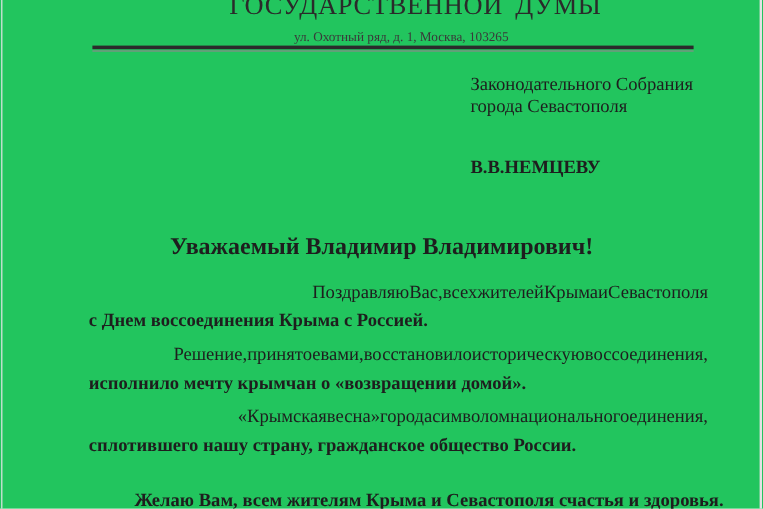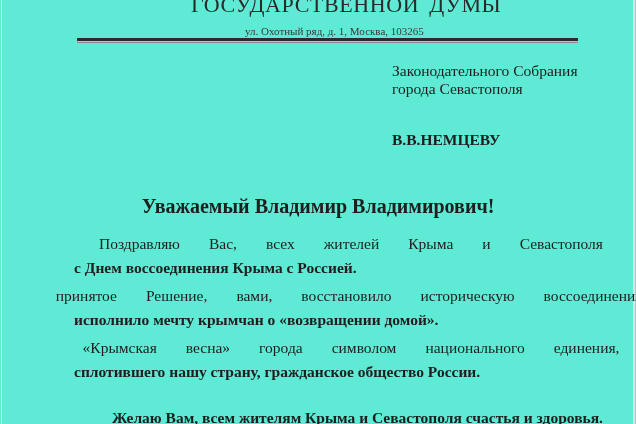--- a/index.html
+++ b/index.html
@@ -12,21 +12,21 @@
     height: 424px;
     position: relative;
     overflow: hidden;
     font-family: "Liberation Serif", "DejaVu Serif", serif;
     color: #1e1e1e;
   }
   .page {
     position: absolute;
     left: 0; top: 0;
     width: 636px; height: 424px;
-    background: #5eead4;
+    background: #22c55e;
   }
   .edge-left {
     position: absolute;
     left: 1px; top: 0;
     width: 1px; height: 424px;
     background: #e4e4e6;
   }
   .edge-right {
     position: absolute;
     left: 633px; top: 0;
@@ -118,24 +118,23 @@
   }
   .line.last {
     text-align-last: left;
     font-weight: bold;
   }
   .line.indent {
     padding-left: 38px;
   }
   .line-flex {
     display: flex;
-    justify-content: center;
+    justify-content: flex-end;
     height: 24px;
     white-space: nowrap;
-    gap: 29px;
   }
   .line-flex.indent { padding-left: 38px; }
 </style>
 </head>
 <body>
 
 <div class="page">
   <div class="edge-left"></div>
   <div class="edge-right"></div>
 
@@ -162,22 +161,22 @@
         <span>жителей</span>
         <span>Крыма</span>
         <span>и</span>
         <span>Севастополя</span>
       </div>
       <div class="line last">с Днем воссоединения Крыма с Россией.</div>
     </div>
 
     <div style="margin-bottom:4px;">
       <div class="line-flex indent">
+        <span>Решение,</span>
         <span>принятое</span>
-        <span>Решение,</span>
         <span>вами,</span>
         <span>восстановило</span>
         <span>историческую</span>
         <span>воссоединения,</span>
       </div>
       <div class="line last">исполнило мечту крымчан о «возвращении домой».</div>
     </div>
 
     <div style="margin-bottom:22px;">
       <div class="line-flex indent">

